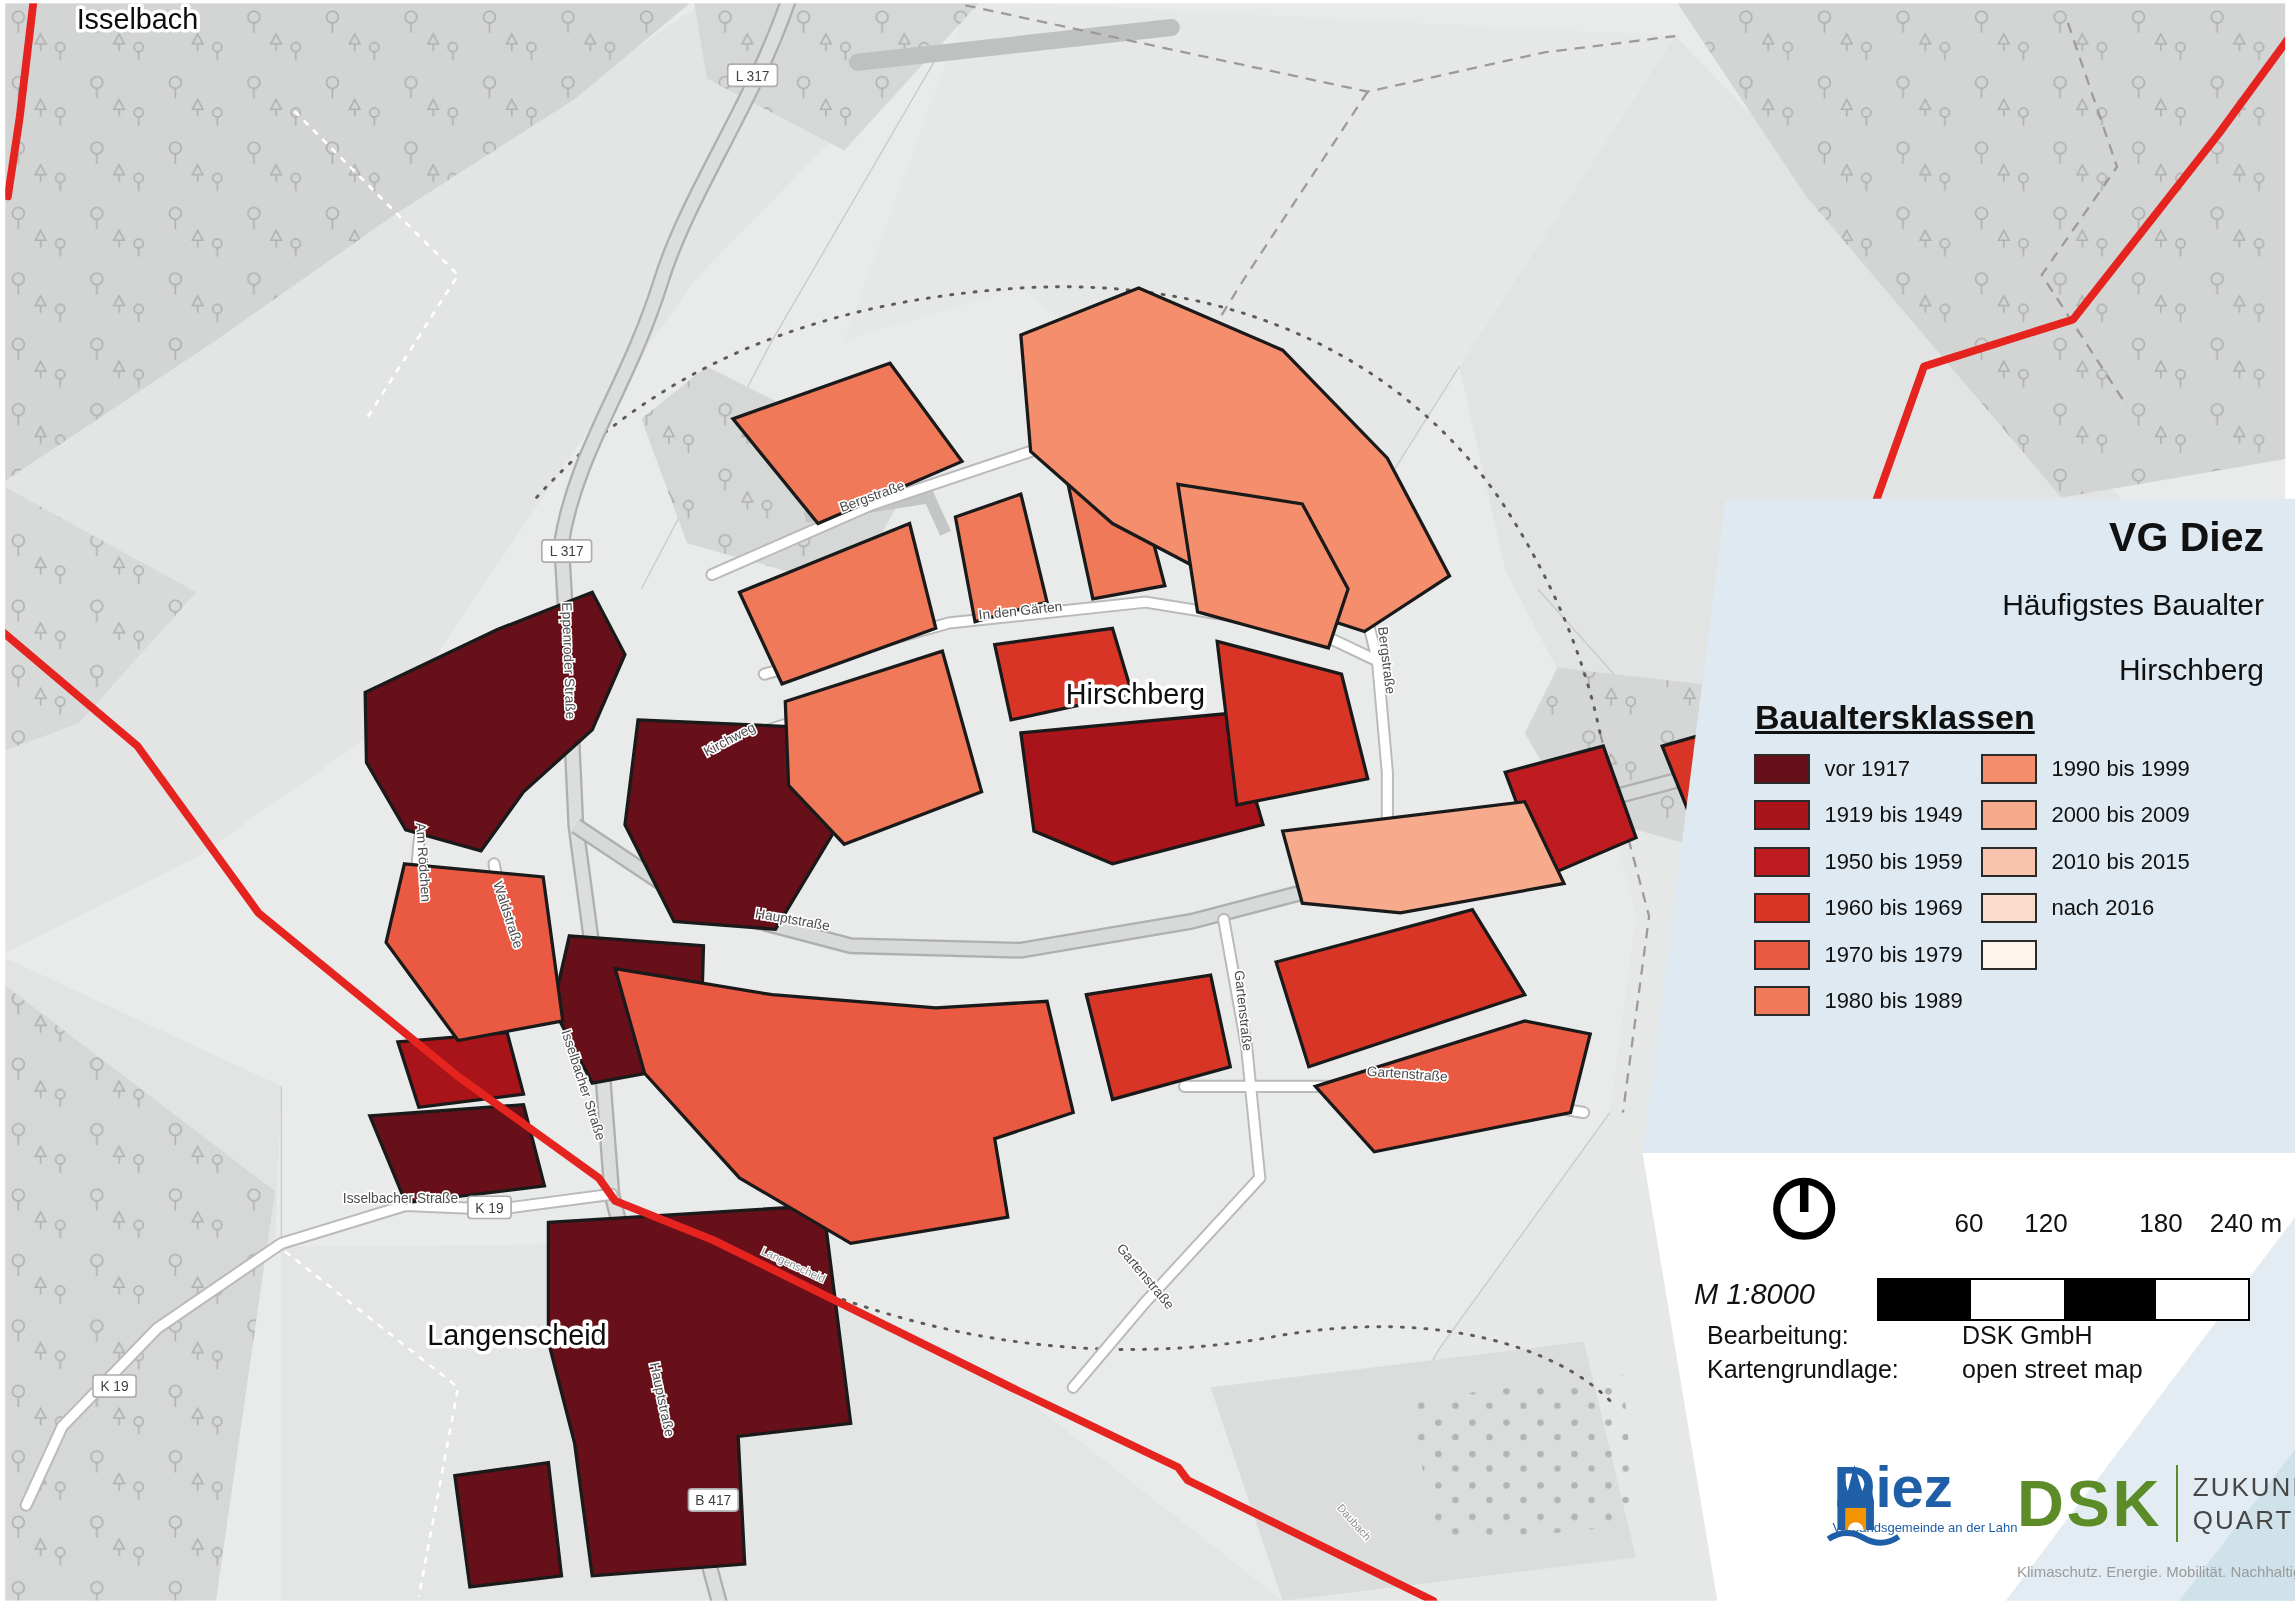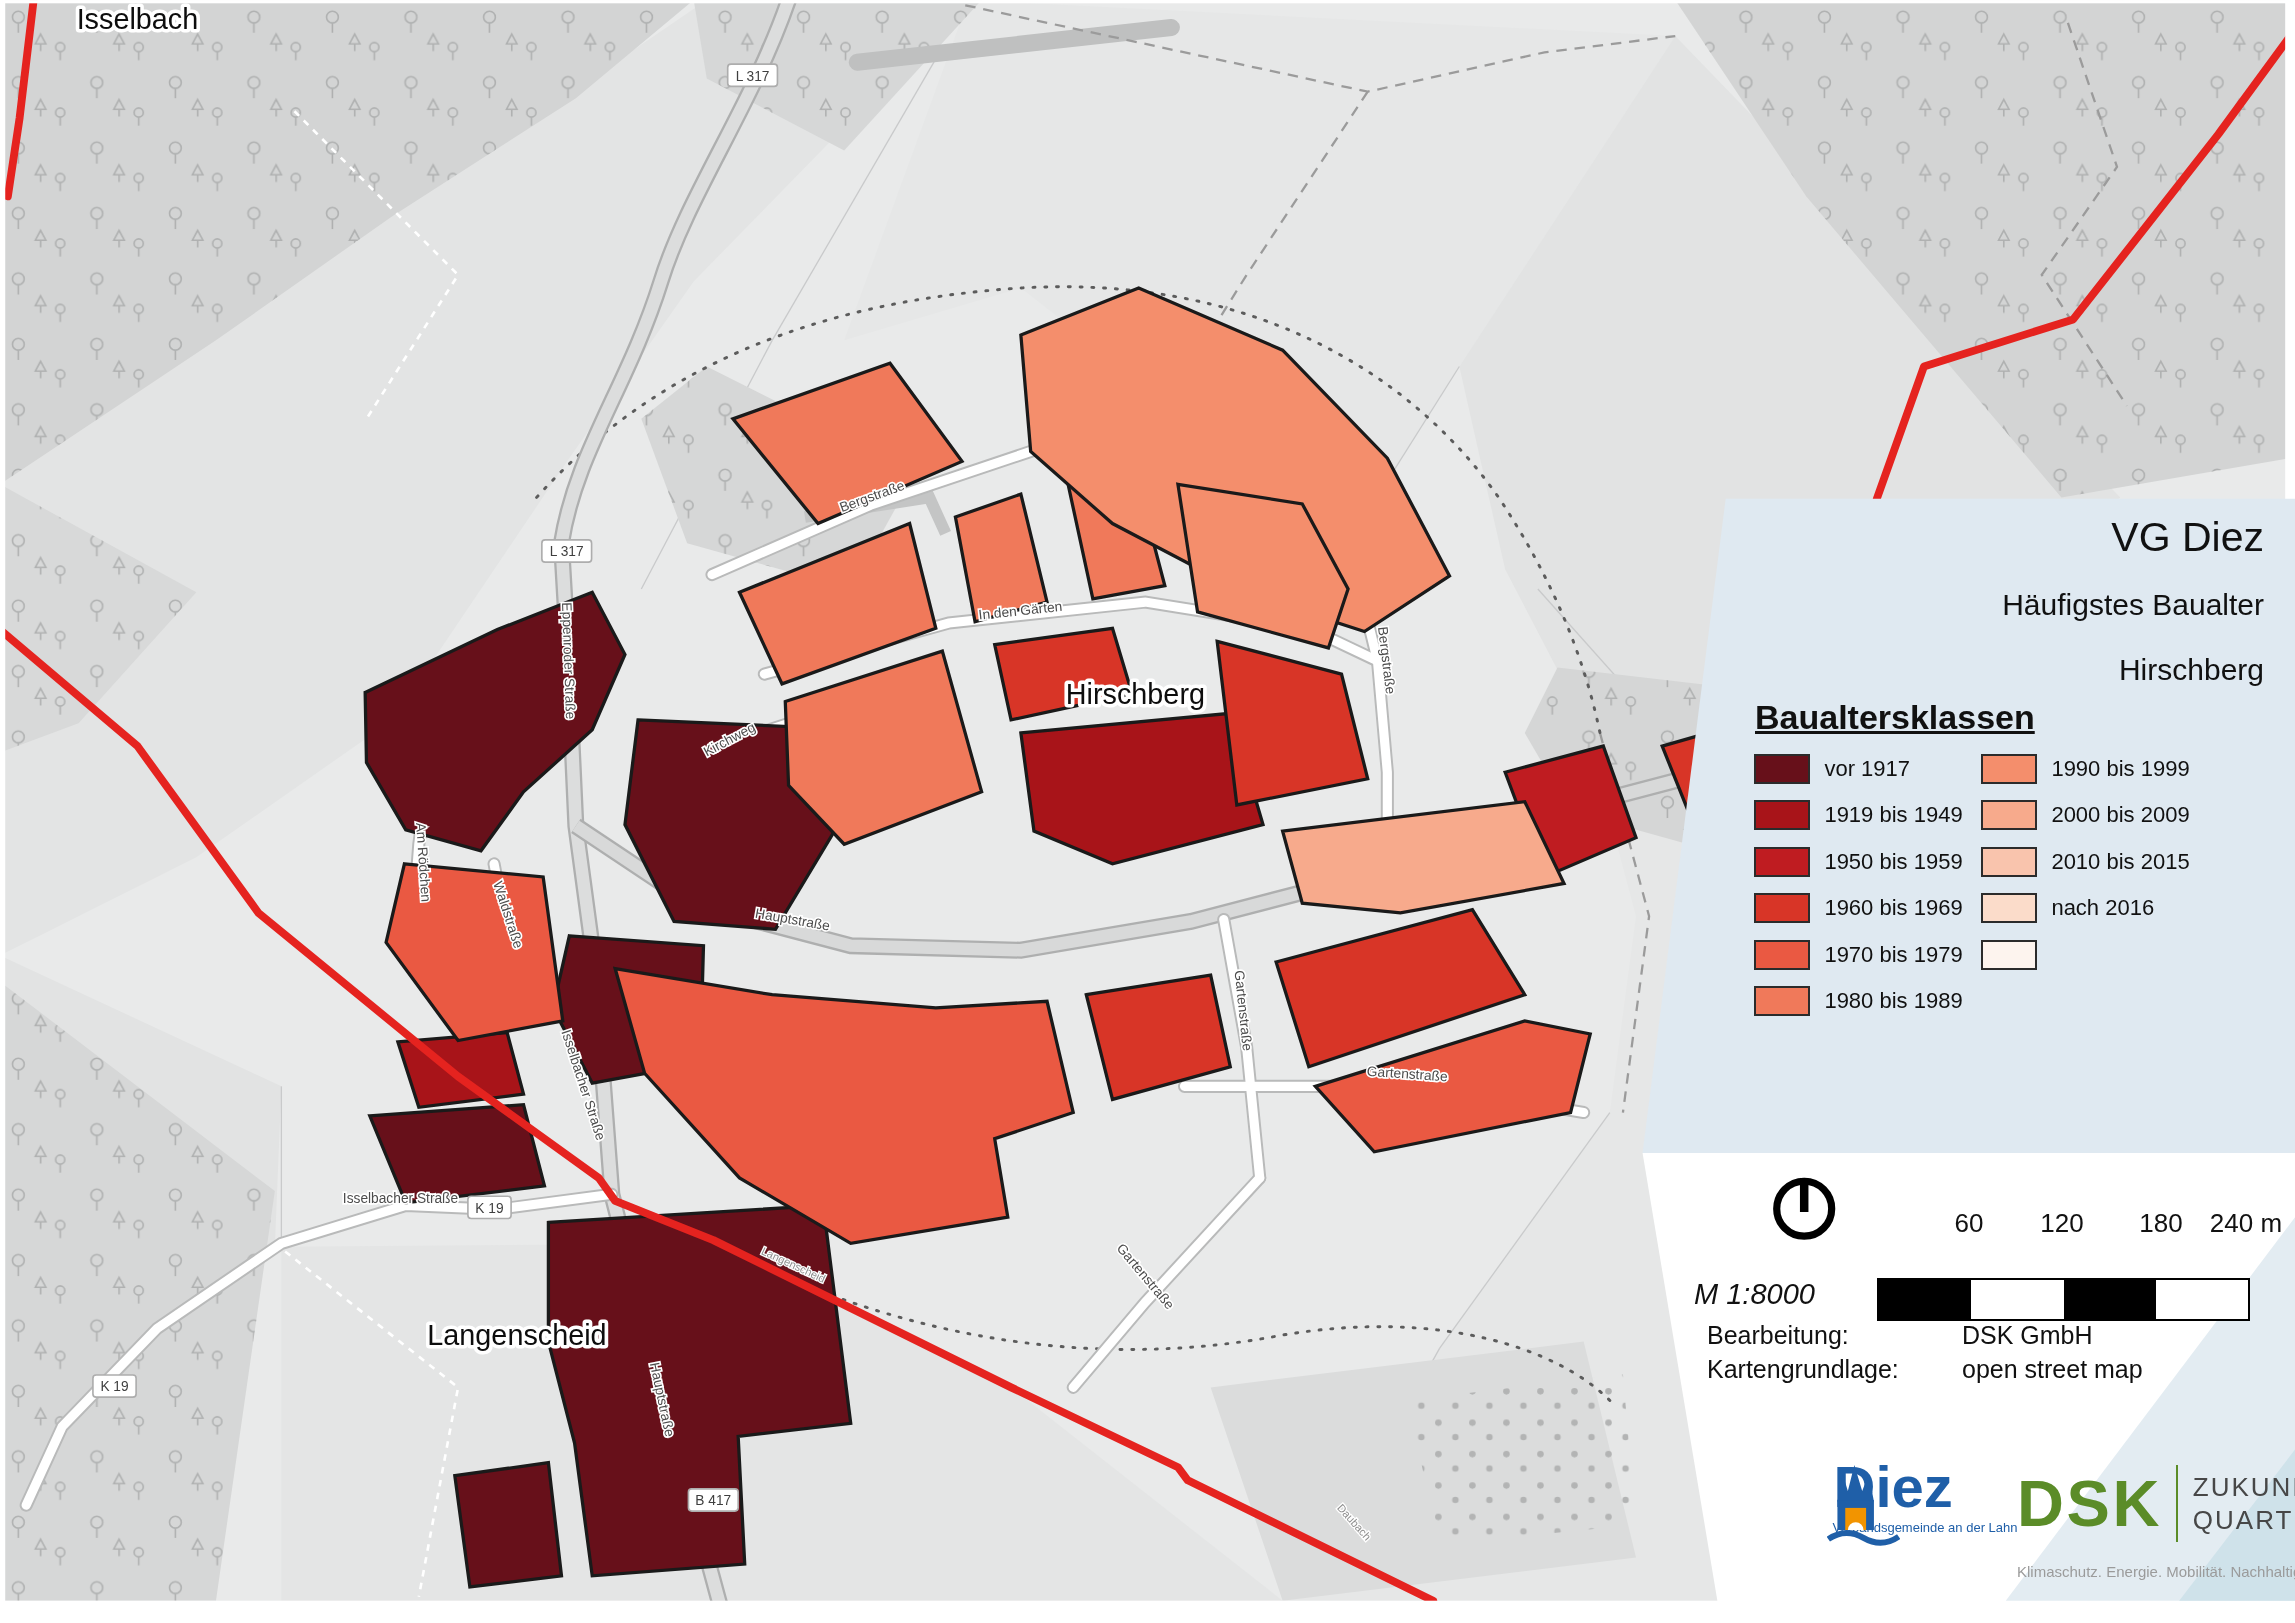--- a/index.html
+++ b/index.html
@@ -13,21 +13,21 @@
   .slbl{font:400 21px "Liberation Sans",sans-serif;fill:#4c4c4c;stroke:#ffffff;
         stroke-width:5px;paint-order:stroke;text-anchor:middle;}
   .mlbl{font:400 17px "Liberation Sans",sans-serif;fill:#8e8e8e;stroke:#ffffff;
         stroke-width:4px;paint-order:stroke;text-anchor:middle;}
   .badge-rect{fill:#ffffff;stroke:#adadad;stroke-width:2.5;}
   .badge-txt{font:400 21px "Liberation Sans",sans-serif;fill:#3f3f3f;text-anchor:middle;}
 
   
   .overlay{position:absolute;z-index:5;}
   .title-block{right:31px;top:516px;width:458px;text-align:right;color:#111;}
-  .title-main{font-size:41px;font-weight:normal;line-height:43px;}
+  .title-main{font-size:41px;font-weight:bold;line-height:43px;}
   .title-sub{font-size:30px;line-height:38px;margin-top:27px;}
   .legend-heading{left:1755px;top:698px;font-size:34px;font-weight:bold;color:#111;text-decoration:underline;}
   .legend-col{display:flex;flex-direction:column;}
   .legend-row{display:flex;align-items:center;height:30px;margin-bottom:16.4px;}
   .swatch{width:56px;height:30px;border:2.6px solid #2b2b2b;box-sizing:border-box;
           flex:0 0 auto;margin-right:14.4px;}
   .legend-label{font-size:22px;color:#111;white-space:nowrap;}
 
   .scale-ratio{left:1694px;top:1278px;font-size:29px;color:#111;font-style:italic;}
   .scale-ticks{left:1877px;top:1208px;width:369px;height:31px;}
@@ -344,21 +344,21 @@
   <div class="legend-row">
     <div class="swatch" style="background-color: rgb(253, 244, 238);"></div>
     <div class="legend-label"></div>
   </div>
 </div>
 
 <div class="overlay scale-ratio">M 1:8000</div>
 
 <div class="overlay scale-ticks">
   <span style="left:92px;">60</span>
-  <span style="left:185px;">120</span>
+  <span style="left:169px;">120</span>
   <span style="left:284px;">180</span>
   <span style="left:369px;">240 m</span>
 </div>
 
 <div class="overlay scale-bar">
   <div class="scale-seg" style="background:#000;"></div>
   <div class="scale-seg" style="background:#fff;"></div>
   <div class="scale-seg" style="background:#000;"></div>
   <div class="scale-seg" style="background:#fff;"></div>
 </div>

